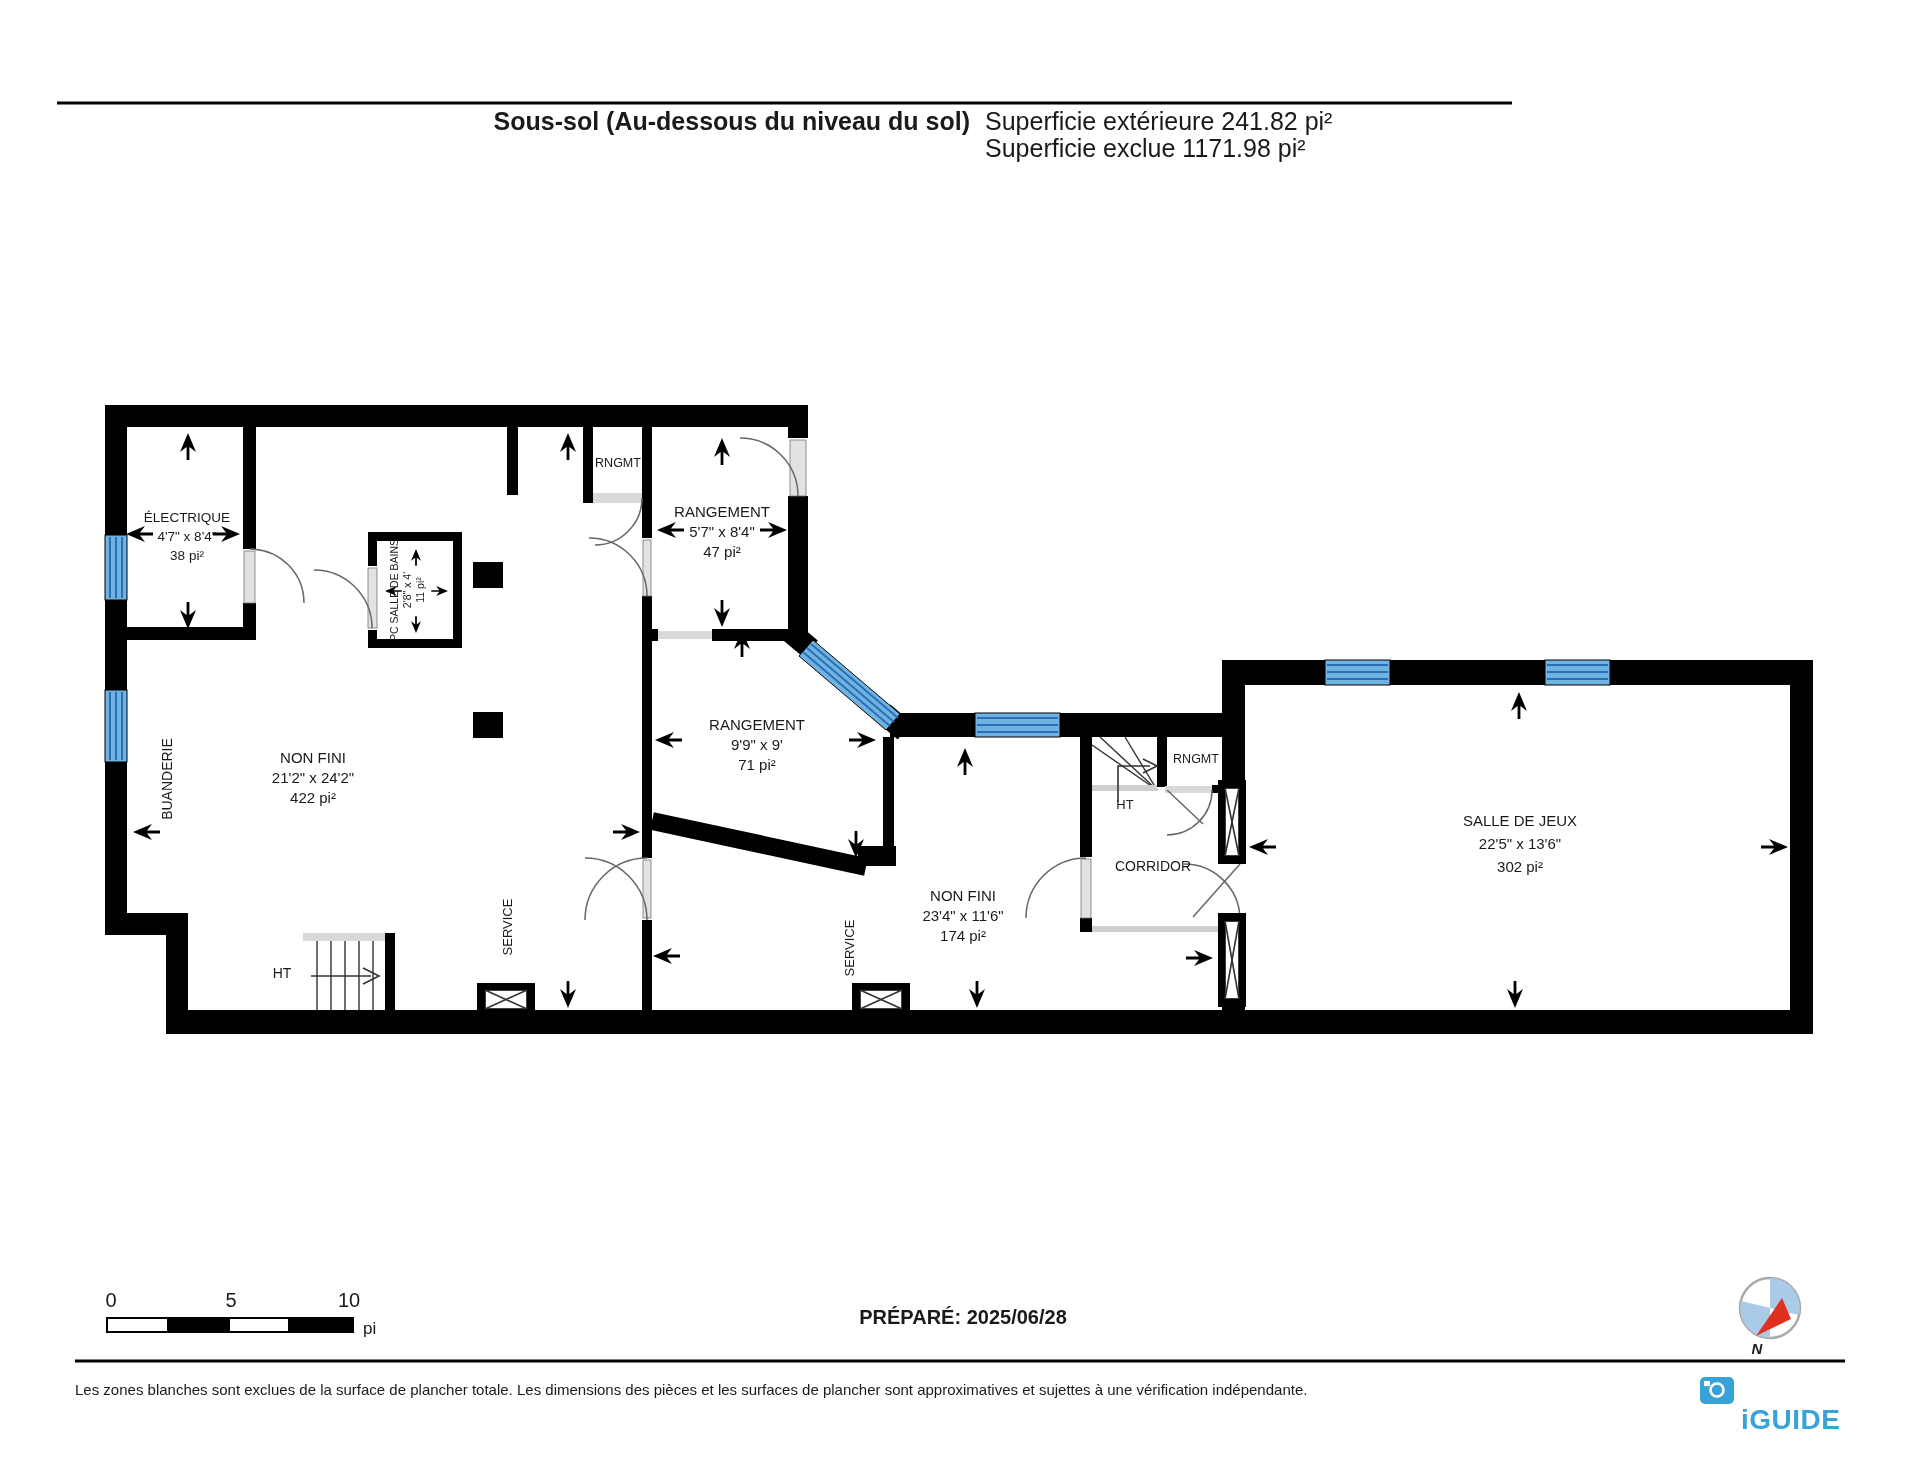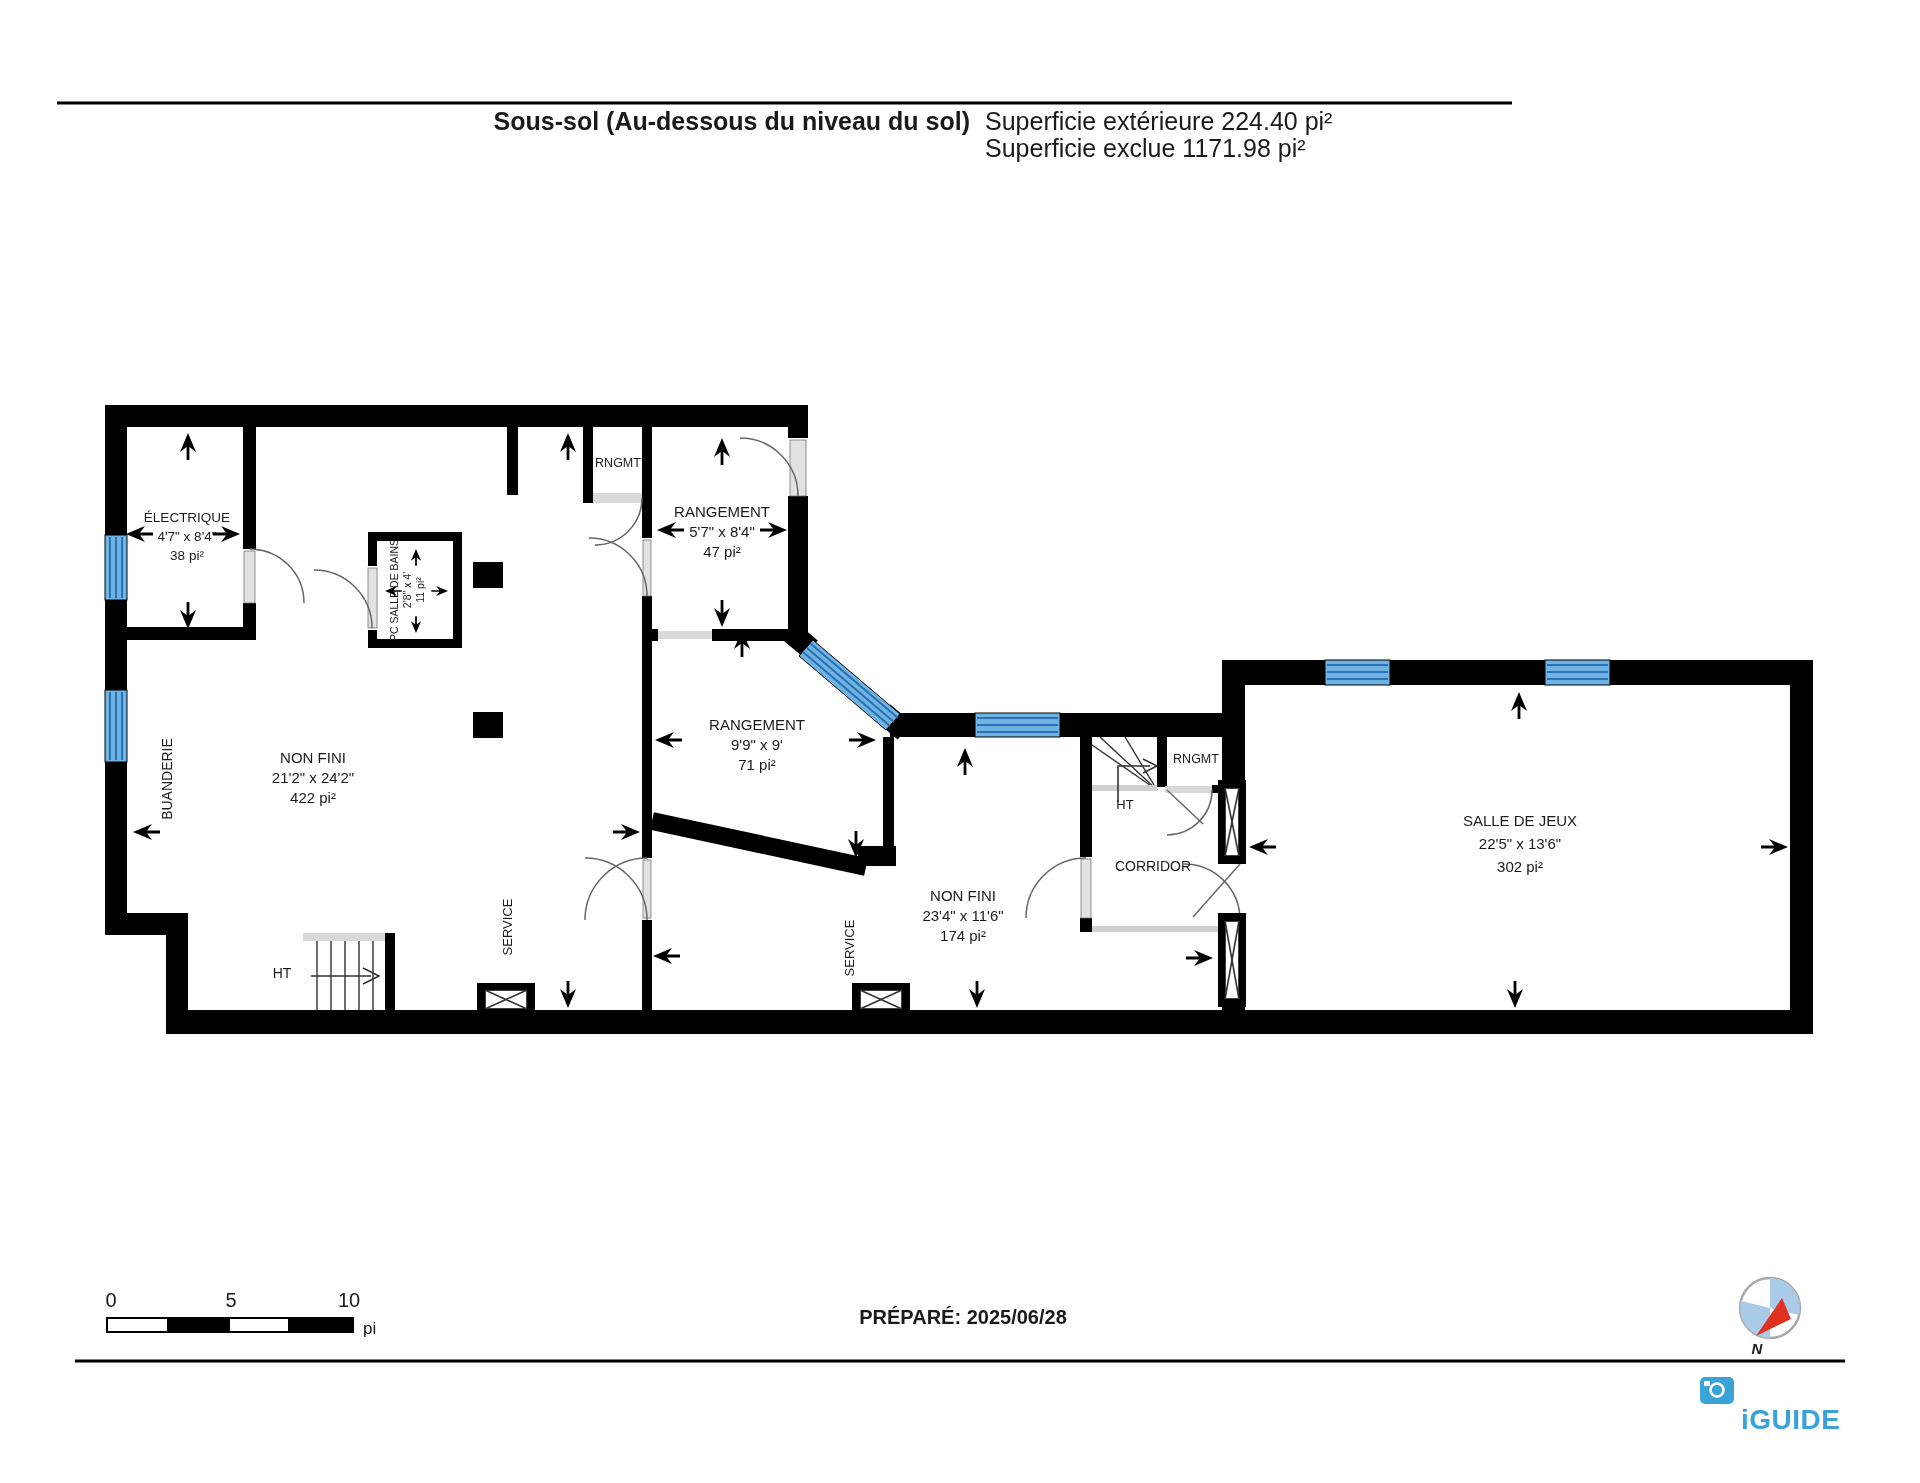--- a/index.html
+++ b/index.html
@@ -252,21 +252,21 @@
 
     <line class="rule" x1="75" y1="1361" x2="1845" y2="1361"></line>
     <g>
       <rect x="1700" y="1377" width="34" height="27" rx="5" fill="var(--brand_blue)"></rect>
       <circle cx="1717" cy="1390" r="6.5" fill="none" stroke="#fff" stroke-width="2.6"></circle>
       <rect x="1704" y="1381" width="6" height="5" fill="#fff"></rect>
     </g>
   </svg>
 
   <div class="lbl right-anchor sub bold" style="left:970px;top:121px;">Sous-sol (Au-dessous du niveau du sol)</div>
-  <div class="lbl left-anchor sub" style="left:985px;top:121px;">Superficie extérieure 224.40 pi²</div>
+  <div class="lbl left-anchor sub" style="left:985px;top:121px;">Superficie extérieure 241.82 pi²</div>
   <div class="lbl left-anchor sub" style="left:985px;top:148px;">Superficie exclue 1171.98 pi²</div>
 
   <div class="lbl room-label rl-13" style="left:187px;top:536px;">
     <span>ÉLECTRIQUE</span>
       <span>4'7" x 8'4"</span>
       <span>38 pi²</span>
   </div>
   <div class="lbl rl-sm" style="left:618px;top:463px;">RNGMT</div>
   <div class="lbl room-label rl-15" style="left:722px;top:532px;">
     <span>RANGEMENT</span>
@@ -306,15 +306,16 @@
       <span>302 pi²</span>
   </div>
 
   <div class="lbl scale-num" style="left:111px;top:1300px;">0</div>
   <div class="lbl scale-num" style="left:231px;top:1300px;">5</div>
   <div class="lbl scale-num" style="left:349px;top:1300px;">10</div>
   <div class="lbl left-anchor pi" style="left:363px;top:1329px;">pi</div>
 
   <div class="lbl prepared" style="left:963px;top:1317px;">PRÉPARÉ: 2025/06/28</div>
   <div class="lbl north" style="left:1757px;top:1348px;">N</div>
+  <div class="lbl left-anchor disclaimer" style="left:75px;top:1389px;">Les zones blanches sont exclues de la surface de plancher totale. Les dimensions des pièces et les surfaces de plancher sont approximatives et sujettes à une vérification indépendante.</div>
   <div class="lbl left-anchor brand" style="left:1741px;top:1420px;">iGUIDE</div>
 
 </div>
 
 </body></html>

